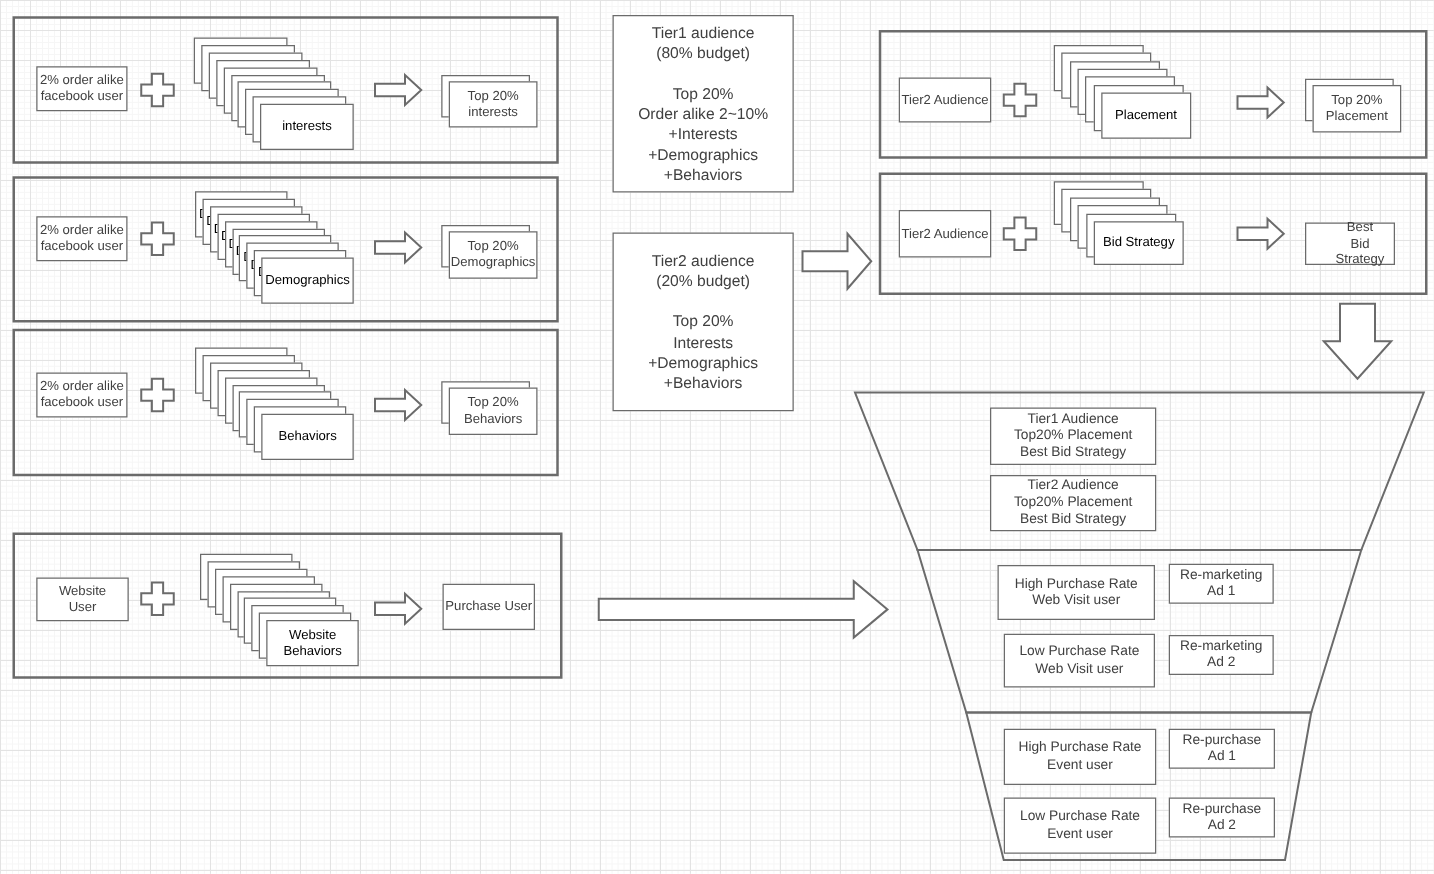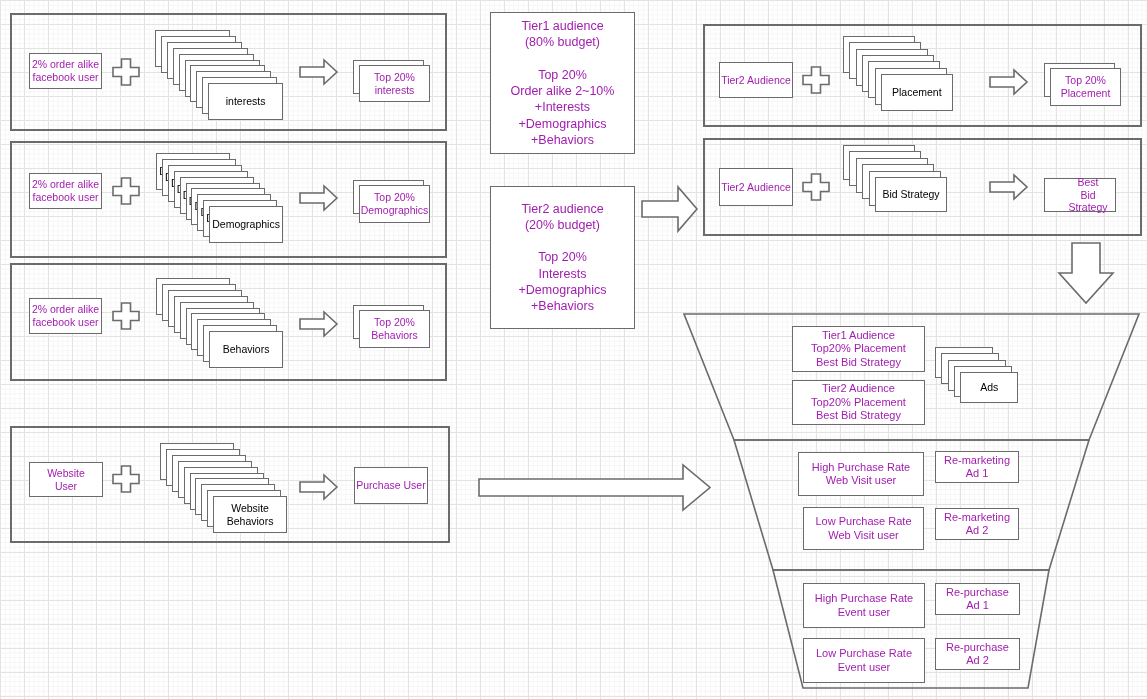--- a/index.html
+++ b/index.html
@@ -23,21 +23,21 @@
     position:absolute;
     border:2px solid #6b6b6b;
     background:transparent;
   }
   .box{
     position:absolute;
     background:#ffffff;
     border:1.4px solid #6b6b6b;
     display:flex;align-items:center;justify-content:center;
     text-align:center;
-    color:#a21caf;
+    color:#404040;
     font-size:10.5px;line-height:1.22;
     white-space:pre-line;
     box-sizing:border-box;
   }
   .box.big{font-size:12.5px;line-height:1.3;}
   .box.funnel-label{font-size:11px;}
   .stack{position:absolute;}
   .card{
     position:absolute;
     background:#ffffff;
@@ -322,37 +322,20 @@
     </div>
   <div class="box" style="left:1044px;top:178px;width:72px;height:34px;padding-left:16px;">Best
 Bid Strategy</div>
 
   <div class="box funnel-label" style="left:792px;top:326px;width:133px;height:46px;">Tier1 Audience
 Top20% Placement
 Best Bid Strategy</div>
   <div class="box funnel-label" style="left:792px;top:380px;width:133px;height:45px;">Tier2 Audience
 Top20% Placement
 Best Bid Strategy</div>
-  <div class="stack" style="left: 935px; top: 347px; width: 83.2px; height: 56.2px;">
-      <div class="card" style="left: 0px; top: 0px; width: 58px; height: 31px; z-index: 0;">
-        <span>Ads</span>
-      </div>
-      <div class="card" style="left: 6.3px; top: 6.3px; width: 58px; height: 31px; z-index: 1;">
-        <span>Ads</span>
-      </div>
-      <div class="card" style="left: 12.6px; top: 12.6px; width: 58px; height: 31px; z-index: 2;">
-        <span>Ads</span>
-      </div>
-      <div class="card" style="left: 18.9px; top: 18.9px; width: 58px; height: 31px; z-index: 3;">
-        <span>Ads</span>
-      </div>
-      <div class="card" style="left: 25.2px; top: 25.2px; width: 58px; height: 31px; z-index: 4;">
-        <span>Ads</span>
-      </div>
-    </div>
 
   <div class="box funnel-label" style="left:798px;top:452px;width:126px;height:44px;">High Purchase Rate
 Web Visit user</div>
   <div class="box funnel-label" style="left:935px;top:451px;width:84px;height:32px;">Re-marketing
 Ad 1</div>
   <div class="box funnel-label" style="left:803px;top:507px;width:121px;height:43px;">Low Purchase Rate
 Web Visit user</div>
   <div class="box funnel-label" style="left:935px;top:508px;width:84px;height:32px;">Re-marketing
 Ad 2</div>
 

